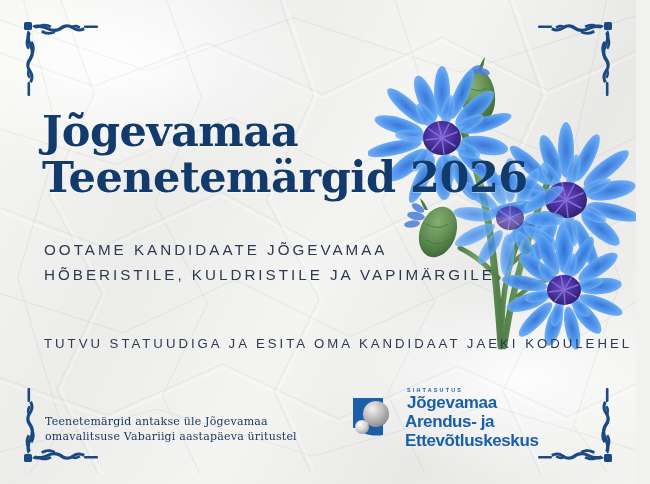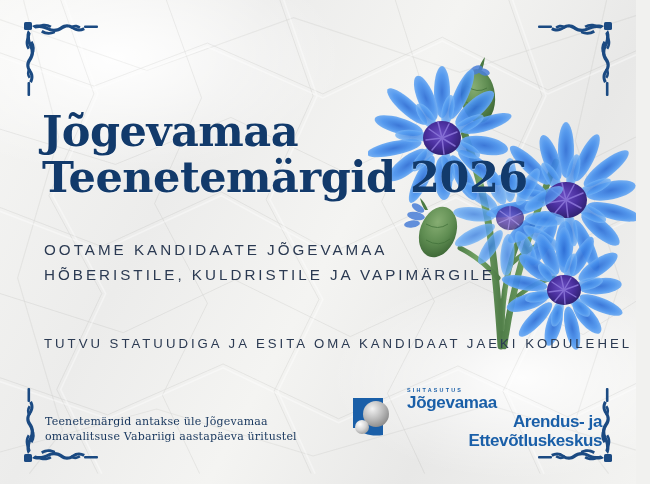--- a/index.html
+++ b/index.html
@@ -54,21 +54,21 @@
 
   
   .logo{position:absolute;left:352px;top:392px;width:250px;height:50px;display:flex;align-items:center;}
   .logo-mark{width:46px;height:46px;flex:0 0 46px;position:relative;}
   .logo-txt{margin-left:7px;position:relative;top:1px;}
   .logo-sub{
     font-size:5.4px;letter-spacing:2.2px;color:#1a5fa8;font-weight:700;
     margin-left:2px;line-height:7px;
   }
   .logo-l1{font-size:17px;font-weight:700;color:#1a5fa8;line-height:18px;letter-spacing:-.3px;margin-left:2px;}
-  .logo-l2{font-size:17px;font-weight:700;color:#1a5fa8;line-height:19px;letter-spacing:-.4px;text-align:right;}
+  .logo-l2{font-size:17px;font-weight:700;color:#1a5fa8;line-height:19px;letter-spacing:-.4px;}
 
   .flowers{position:absolute;left:368px;top:28px;width:282px;height:340px;}
 </style>
 </head>
 <body>
 
 <div id="poster">
 
   <svg class="paper-tex" viewBox="0 0 650 484" preserveAspectRatio="none">
     <g stroke="#b9b9b6" fill="none" stroke-width="0.7" opacity="0.55">

